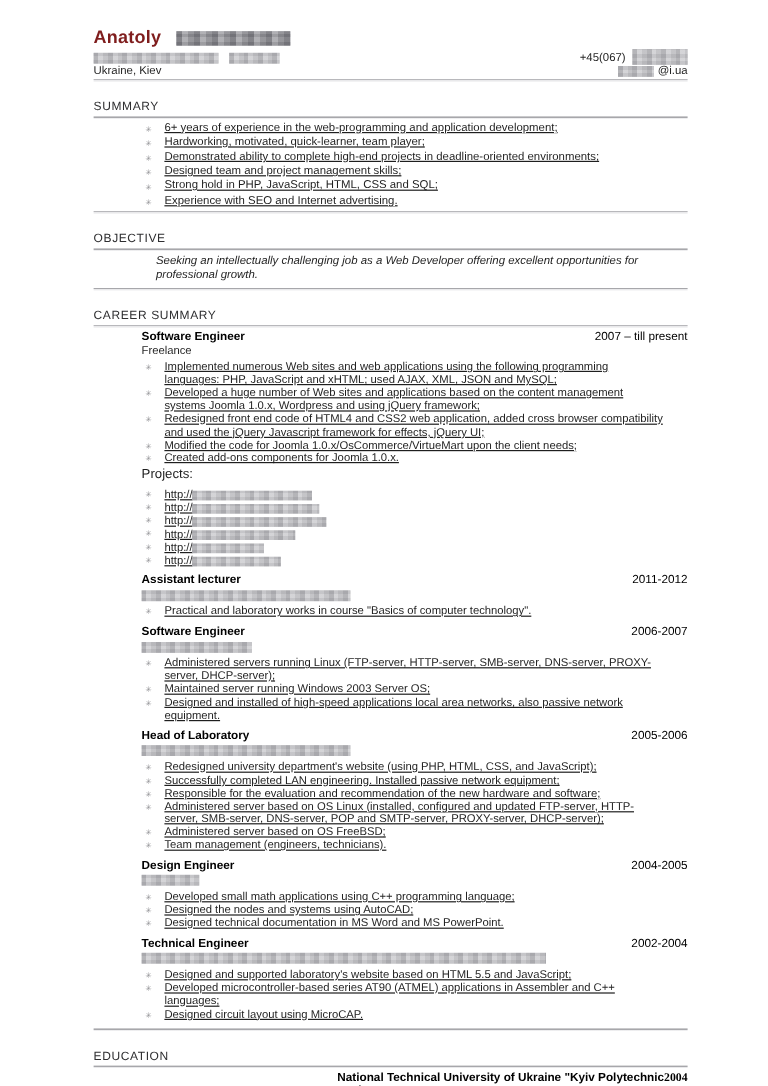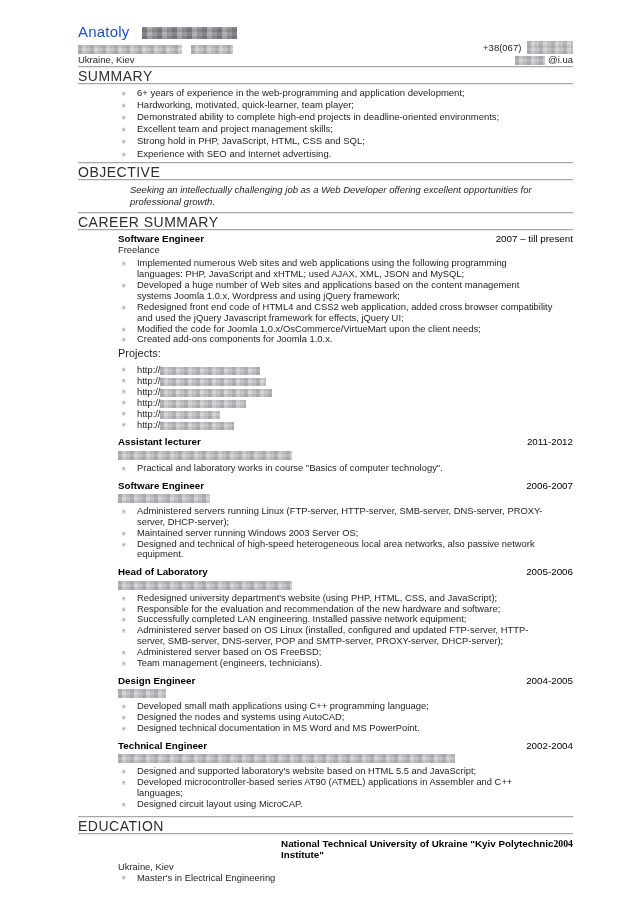--- a/index.html
+++ b/index.html
@@ -8,44 +8,44 @@
     width:640px;height:905px;
     background:#ffffff;
     overflow:hidden;
     font-family:"Liberation Sans","DejaVu Sans",sans-serif;
     color:#1f1f1f;
     box-sizing:border-box;
     padding:24px 67px 0 78px;
   }
   
   .name-row{line-height:15px;margin-bottom:2px;}
-  .name{font-size:15px;font-weight:normal;color:#1d4ed8;letter-spacing:0.2px;}
+  .name{font-size:15px;font-weight:bold;color:#7f1d1d;letter-spacing:0.2px;}
   .hdr-row{display:flex;justify-content:space-between;align-items:flex-end;line-height:10.5px;font-size:9.5px;}
   .hdr-left{white-space:nowrap;}
   .hdr-right{white-space:nowrap;text-align:right;}
   
   .px{
     display:inline-block;vertical-align:middle;height:9px;
     background-color:#d6d6d8;
     background-image:
       repeating-linear-gradient(90deg, rgba(148,148,153,0.50) 0 4px, rgba(210,210,213,0.40) 4px 8px, rgba(176,176,180,0.45) 8px 12px),
       repeating-linear-gradient(0deg, rgba(160,160,165,0.45) 0 3px, rgba(214,214,217,0.40) 3px 6px);
   }
   .px-dark{
     background-color:#b7b7bb;
     background-image:
       repeating-linear-gradient(90deg, rgba(90,90,96,0.55) 0 5px, rgba(170,170,174,0.45) 5px 10px, rgba(120,120,125,0.5) 10px 15px),
       repeating-linear-gradient(0deg, rgba(110,110,116,0.5) 0 3px, rgba(180,180,184,0.4) 3px 7px);
   }
   
   .rule{height:2px;background:linear-gradient(to bottom,#a7a7ab 0,#a7a7ab 1px,#e9e9eb 1px,#e9e9eb 2px);}
-  .sect-title{font-size:14px;letter-spacing:0.5px;color:#2e2e30;padding:3px 0 2px 0;line-height:10px;}
+  .sect-title{font-size:10px;letter-spacing:0.5px;color:#2e2e30;padding:17px 0 2px 0;line-height:10px;}
   
   .body-col{margin-left:40px;margin-right:0;}
-  ul{list-style:none;margin:0;padding:0;}
+  ul{list-style:none;margin:0;padding:0;text-decoration:underline;}
   li{position:relative;padding-left:19px;white-space:pre-line;}
   li::before{
     content:"\2733";
     position:absolute;left:3px;top:1px;
     font-size:6.5px;color:#8e8e92;
     font-family:"DejaVu Sans",sans-serif;
   }
   .summary-list{margin-top:2px;margin-bottom:2px;}
   .summary-list li{font-size:9.5px;line-height:12.2px;}
   .objective-text{margin:3px 0 4px 12px;font-size:9.5px;line-height:12.2px;white-space:pre-line;font-style:italic;}
@@ -79,41 +79,41 @@
   <div class="name-row">
     <span class="name">Anatoly</span>
     <span class="px px-dark" style="width:95px;height:12px;margin-left:8px;"></span>
   </div>
   <div class="hdr-row">
     <span class="hdr-left">
       <span class="px" style="width:104px;"></span>
       <span class="px" style="width:42px;margin-left:6px;"></span>
     </span>
     <span class="hdr-right">
-      <span>+38(067)</span>
+      <span>+45(067)</span>
       <span class="px" style="width:46px;height:13px;margin-left:3px;margin-bottom:1px;"></span>
     </span>
   </div>
   <div class="hdr-row">
     <span class="hdr-left">Ukraine, Kiev</span>
     <span class="hdr-right">
       <span class="px" style="width:30px;"></span>
       <span>@i.ua</span>
     </span>
   </div>
 
   <div class="rule"></div>
   <div class="sect-title">SUMMARY</div>
   <div class="rule"></div>
   <div class="body-col">
     <ul class="summary-list">
       <li>6+ years of experience in the web-programming and application development;</li>
       <li>Hardworking, motivated, quick-learner, team player;</li>
       <li>Demonstrated ability to complete high-end projects in deadline-oriented environments;</li>
-      <li>Excellent team and project management skills;</li>
+      <li>Designed team and project management skills;</li>
       <li>Strong hold in PHP, JavaScript, HTML, CSS and SQL;</li>
       <li>Experience with SEO and Internet advertising.</li>
     </ul>
   </div>
 
   <div class="rule"></div>
   <div class="sect-title">OBJECTIVE</div>
   <div class="rule"></div>
   <div class="body-col">
     <div class="objective-text">Seeking an intellectually challenging job as a Web Developer offering excellent opportunities for
@@ -167,35 +167,35 @@
     <div class="job">
       <div class="job-head">
         <span class="job-title">Software Engineer</span>
         <span class="job-period">2006-2007</span>
       </div>
       <div class="job-employer"><span class="px" style="width:92px;"></span></div>
       <ul class="job-bullets">
         <li>Administered servers running Linux (FTP-server, HTTP-server, SMB-server, DNS-server, PROXY-
 server, DHCP-server);</li>
         <li>Maintained server running Windows 2003 Server OS;</li>
-        <li>Designed and technical of high-speed heterogeneous local area networks, also passive network
+        <li>Designed and installed of high-speed applications local area networks, also passive network
 equipment.</li>
       </ul>
     </div>
 
     <div class="job">
       <div class="job-head">
         <span class="job-title">Head of Laboratory</span>
         <span class="job-period">2005-2006</span>
       </div>
       <div class="job-employer"><span class="px" style="width:174px;"></span></div>
       <ul class="job-bullets">
         <li>Redesigned university department's website (using PHP, HTML, CSS, and JavaScript);</li>
+        <li>Successfully completed LAN engineering. Installed passive network equipment;</li>
         <li>Responsible for the evaluation and recommendation of the new hardware and software;</li>
-        <li>Successfully completed LAN engineering. Installed passive network equipment;</li>
         <li>Administered server based on OS Linux (installed, configured and updated FTP-server, HTTP-
 server, SMB-server, DNS-server, POP and SMTP-server, PROXY-server, DHCP-server);</li>
         <li>Administered server based on OS FreeBSD;</li>
         <li>Team management (engineers, technicians).</li>
       </ul>
     </div>
 
     <div class="job">
       <div class="job-head">
         <span class="job-title">Design Engineer</span>

